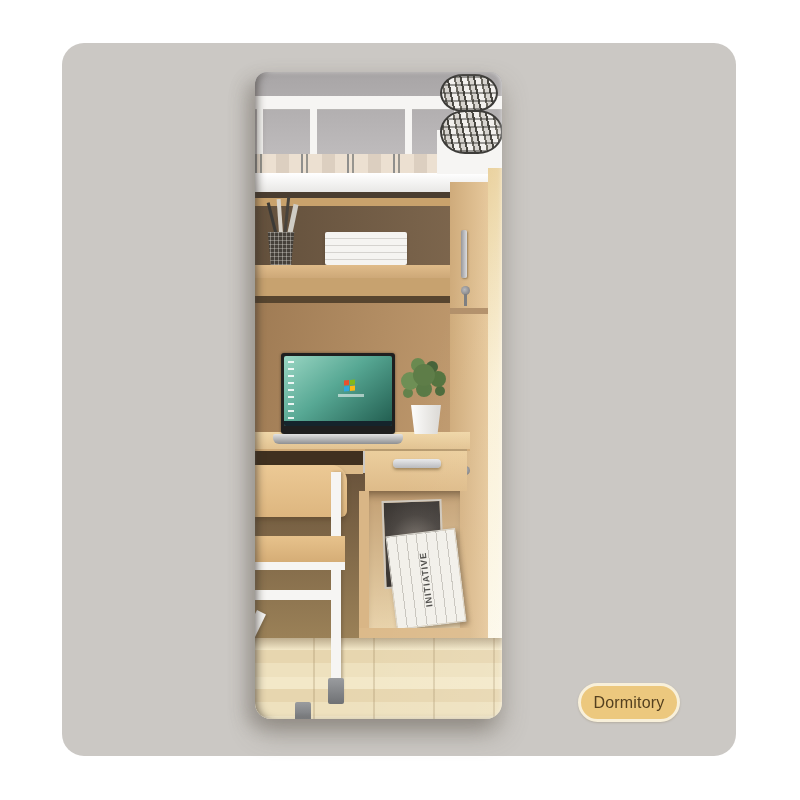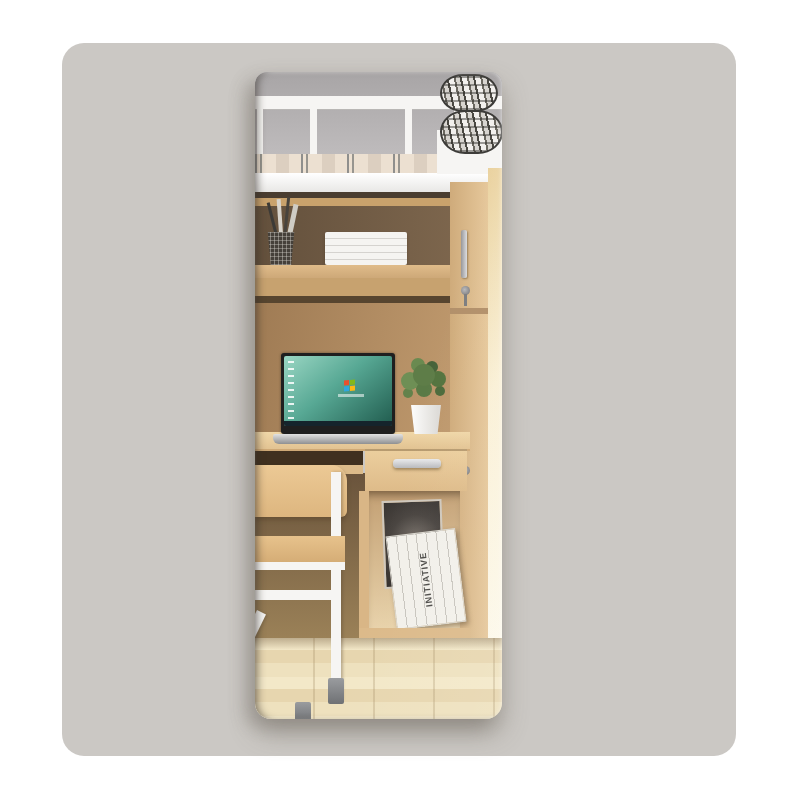--- a/index.html
+++ b/index.html
@@ -195,14 +195,17 @@
                 transform:rotate(26deg);transform-origin:top left;
                 box-shadow:2px 0 3px rgba(90,75,55,.3);"></div>
     <div class="abs" style="left:73px;top:606px;width:16px;height:26px;border-radius:2px;
                 background:linear-gradient(180deg,#9a9c9f,#6f7174);"></div>
     <div class="abs" style="left:40px;top:630px;width:16px;height:20px;border-radius:2px;
                 background:linear-gradient(180deg,#9a9c9f,#6f7174);"></div>
 
     <div class="abs mirror-gloss"></div>
   </div>
 
+  <div class="abs badge">
+    <span>Dormitory</span>
+  </div>
 
 </div>
 
 </body></html>

